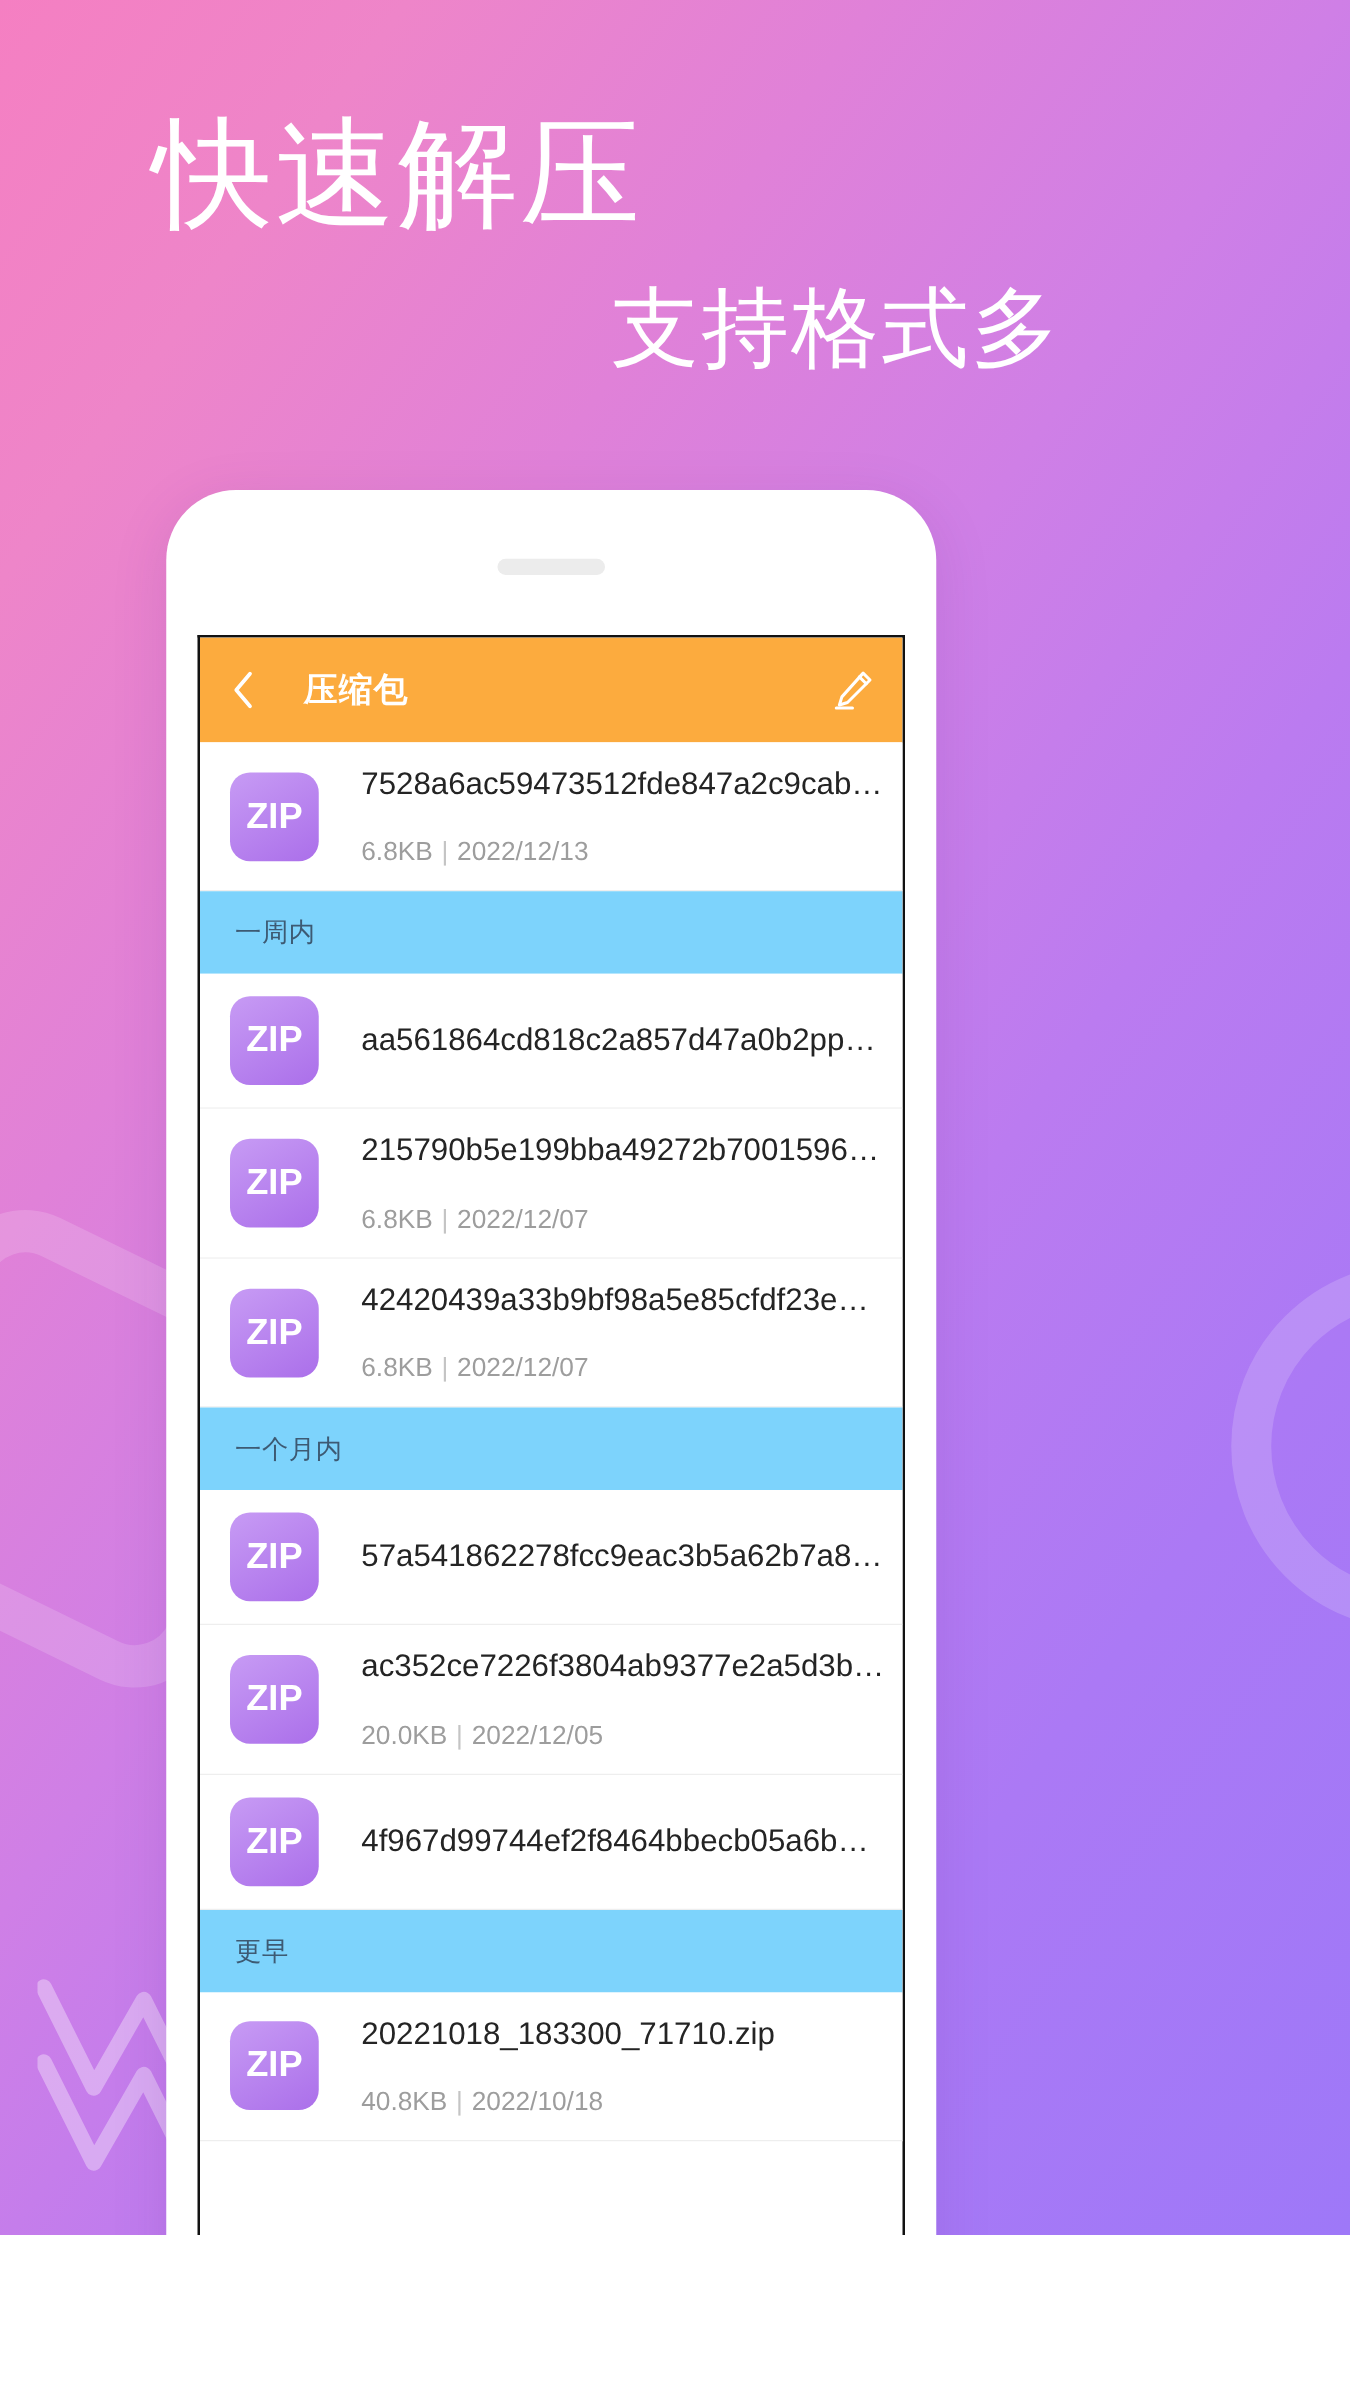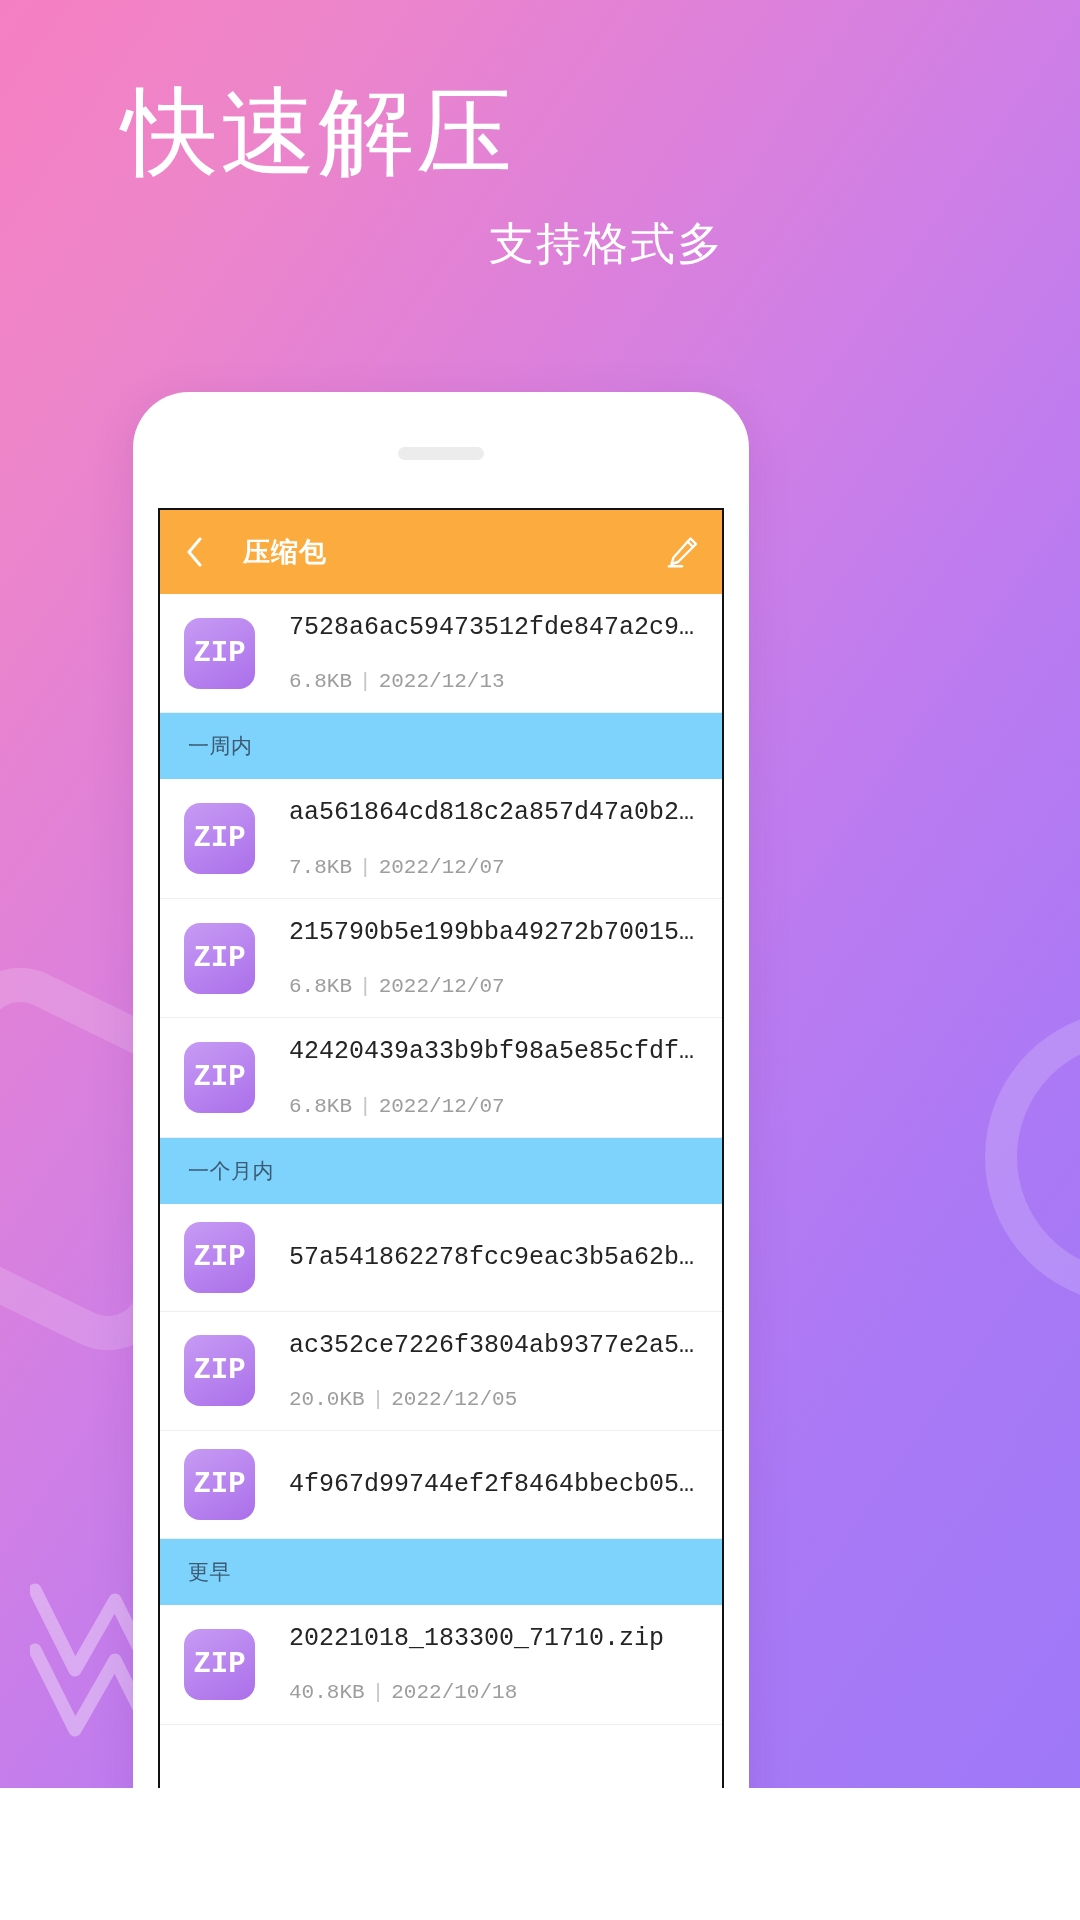--- a/index.html
+++ b/index.html
@@ -19,21 +19,20 @@
     height: 1788px;
     background: linear-gradient(125deg,
         #f57fc2 0%,
         #ee85c9 14%,
         #e081d8 30%,
         #cf7fe6 46%,
         #bb7bf0 62%,
         #ab79f5 78%,
         #9e78f8 100%);
     overflow: hidden;
-    font-family: Liberation Mono, monospace;
   }
 
   
   .deco { position: absolute; pointer-events: none; }
 
   .deco-ring-left {
     left: -95px;
     top: 1000px;
     width: 250px;
     height: 250px;
@@ -66,21 +65,21 @@
     line-height: 1.12;
     color: #ffffff;
     letter-spacing: 2px;
     font-weight: 400;
     white-space: nowrap;
   }
   .subtitle {
     position: absolute;
     left: 489px;
     top: 222px;
-    font-size: 45px;
+    font-size: 70px;
     line-height: 1.15;
     color: #ffffff;
     letter-spacing: 2px;
     font-weight: 400;
     white-space: nowrap;
     text-align: center;
   }
 
   
   #phone {
@@ -233,21 +232,20 @@
             <div class="row-text">
               <div class="file-name">7528a6ac59473512fde847a2c9caba0d.zip</div>
               <div class="file-meta"><span>6.8KB</span><span class="sep">|</span><span>2022/12/13</span></div>
             </div>
           </div>
           <div class="group-header">一周内</div>
           <div class="row">
             <div class="zip-badge">ZIP</div>
             <div class="row-text">
               <div class="file-name">aa561864cd818c2a857d47a0b2ppb9fac7.zip</div>
-              <div class="file-meta"><span>7.8KB</span><span class="sep">|</span><span>2022/12/07</span></div>
             </div>
           </div>
           <div class="row">
             <div class="zip-badge">ZIP</div>
             <div class="row-text">
               <div class="file-name">215790b5e199bba49272b7001596fc29.zip</div>
               <div class="file-meta"><span>6.8KB</span><span class="sep">|</span><span>2022/12/07</span></div>
             </div>
           </div>
           <div class="row">

